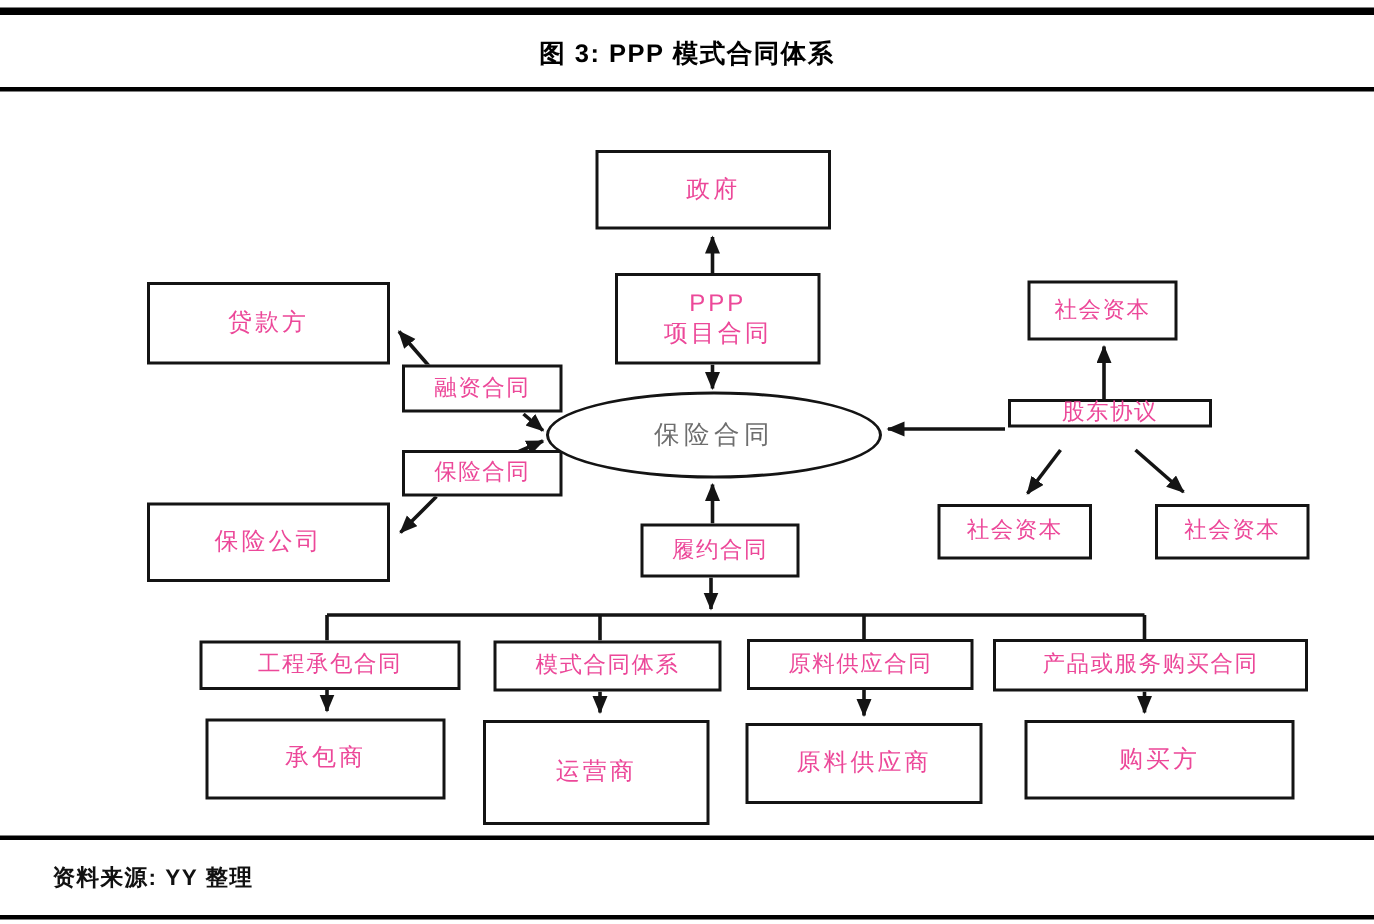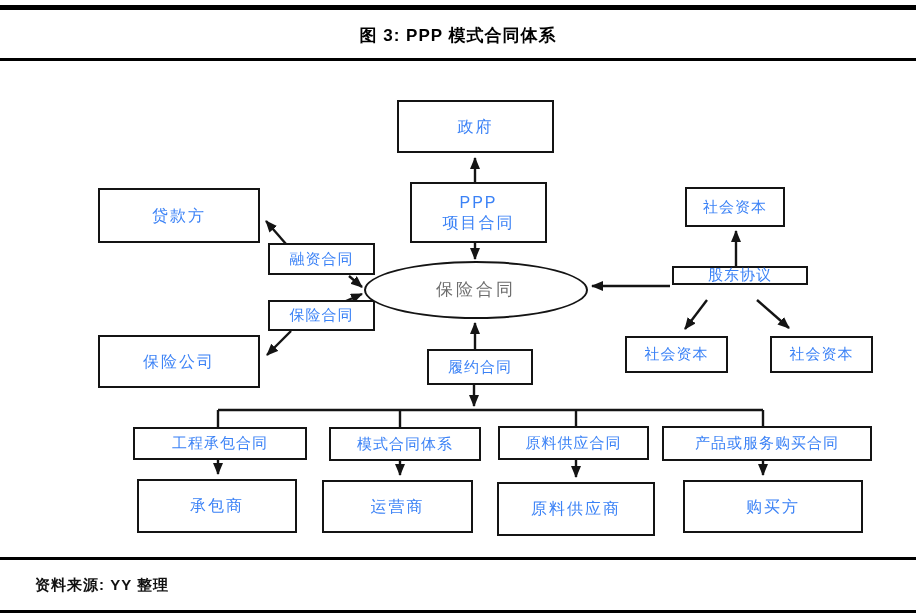--- a/index.html
+++ b/index.html
@@ -5,21 +5,21 @@
   html,body{margin:0;padding:0;background:#ffffff;}
   body{font-family:"Liberation Sans","DejaVu Sans",sans-serif;}
   .page{position:relative;width:916px;height:616px;background:#ffffff;overflow:hidden;}
   .rule{position:absolute;left:0;width:916px;background:#000;}
   .title{position:absolute;left:0;top:24px;width:916px;text-align:center;
          font-size:17px;font-weight:bold;color:#000;letter-spacing:1px;}
   .source{position:absolute;left:35px;top:576px;font-size:15px;font-weight:bold;color:#111;letter-spacing:1px;}
   .diagram-svg{position:absolute;left:0;top:0;width:916px;height:616px;}
   .node{position:absolute;box-sizing:border-box;border:2.5px solid #141414;background:#fff;
         display:flex;align-items:center;justify-content:center;flex-direction:column;
-        font-size:16px;color:#3b82f6;letter-spacing:2px;line-height:1.25;}
+        font-size:16px;color:#ec4899;letter-spacing:2px;line-height:1.25;}
   .node.small{font-size:15px;letter-spacing:1px;}
   .ellipse{border-radius:50%;color:#6e6e6e;font-size:17px;letter-spacing:3px;}
 </style>
 </head>
 <body>
 
 <div class="page">
 
   <div class="rule" style="top:5px;height:5px;"></div>
   <div class="rule" style="top:58px;height:3px;"></div>
@@ -124,21 +124,21 @@
   </div>
 
   <div class="node small" style="left:662px;top:426px;width:210px;height:35px;">
     <span>产品或服务购买合同</span>
   </div>
 
   <div class="node" style="left:137px;top:479px;width:160px;height:54px;">
     <span>承包商</span>
   </div>
 
-  <div class="node" style="left:322px;top:480px;width:151px;height:53px;">
+  <div class="node" style="left:322px;top:480px;width:151px;height:70px;">
     <span>运营商</span>
   </div>
 
   <div class="node" style="left:497px;top:482px;width:158px;height:54px;">
     <span>原料供应商</span>
   </div>
 
   <div class="node" style="left:683px;top:480px;width:180px;height:53px;">
     <span>购买方</span>
   </div>

